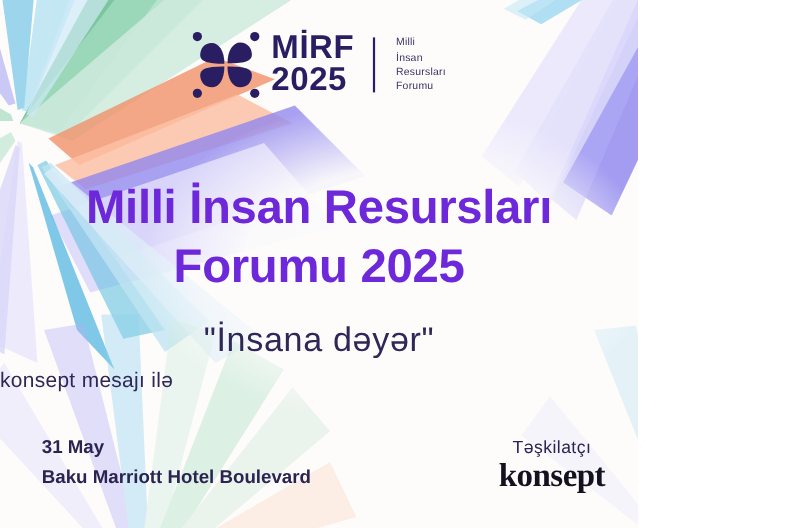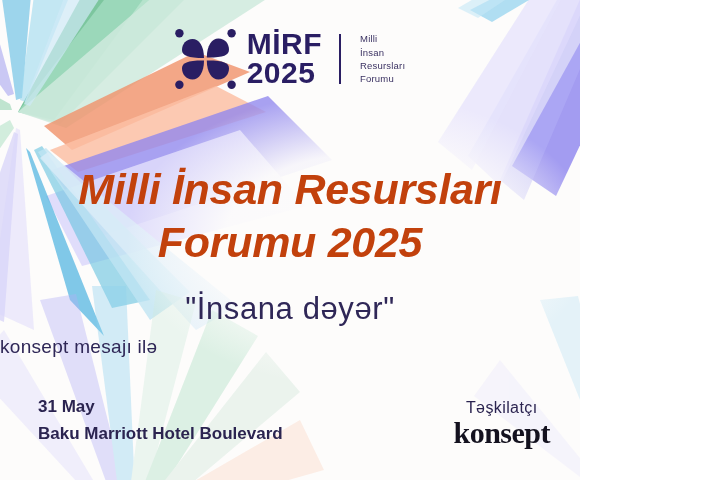--- a/index.html
+++ b/index.html
@@ -67,27 +67,26 @@
     color: #3b3262;
     line-height: 1.42;
     letter-spacing: 0.2px;
   }
 
   
   .headline {
     position: absolute;
     left: 0; right: 0; top: 163px;
     text-align: center;
-    color: #c2410c;
+    color: #6d28d9;
     font-weight: 700;
     font-size: 43px;
     line-height: 1.24;
     letter-spacing: -0.3px;
     white-space: pre-line;
-    font-style: italic;
   }
 
   
   .concept-quote {
     position: absolute;
     left: 0; right: 0; top: 291px;
     text-align: center;
     color: #2f2757;
     font-weight: 400;
     font-size: 31px;

